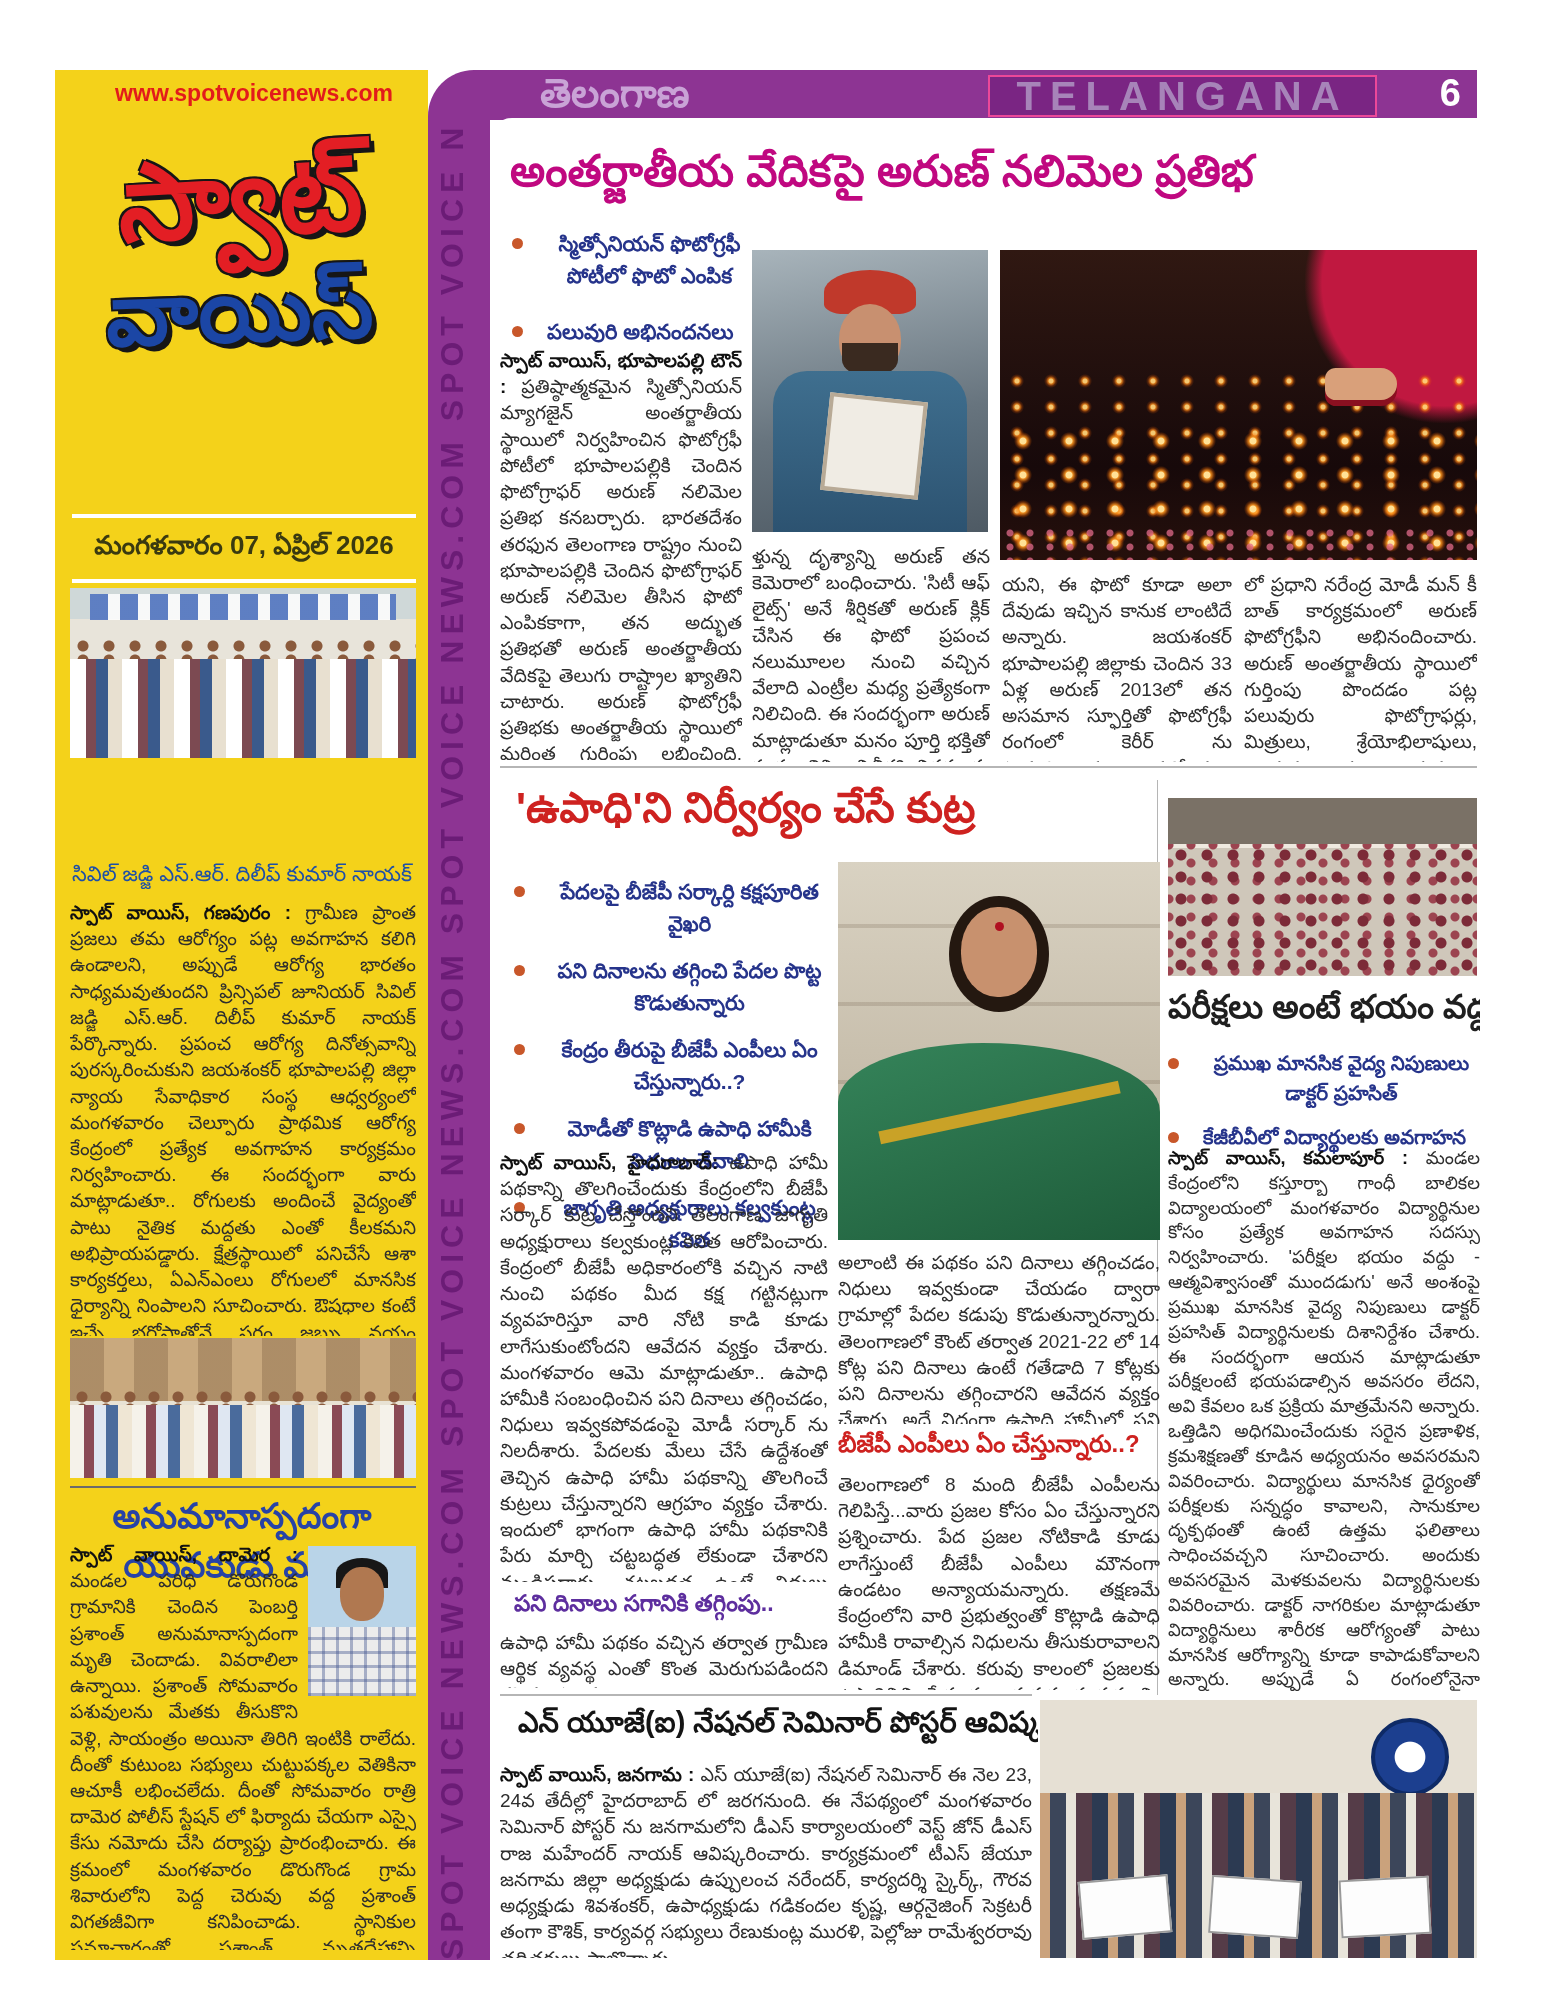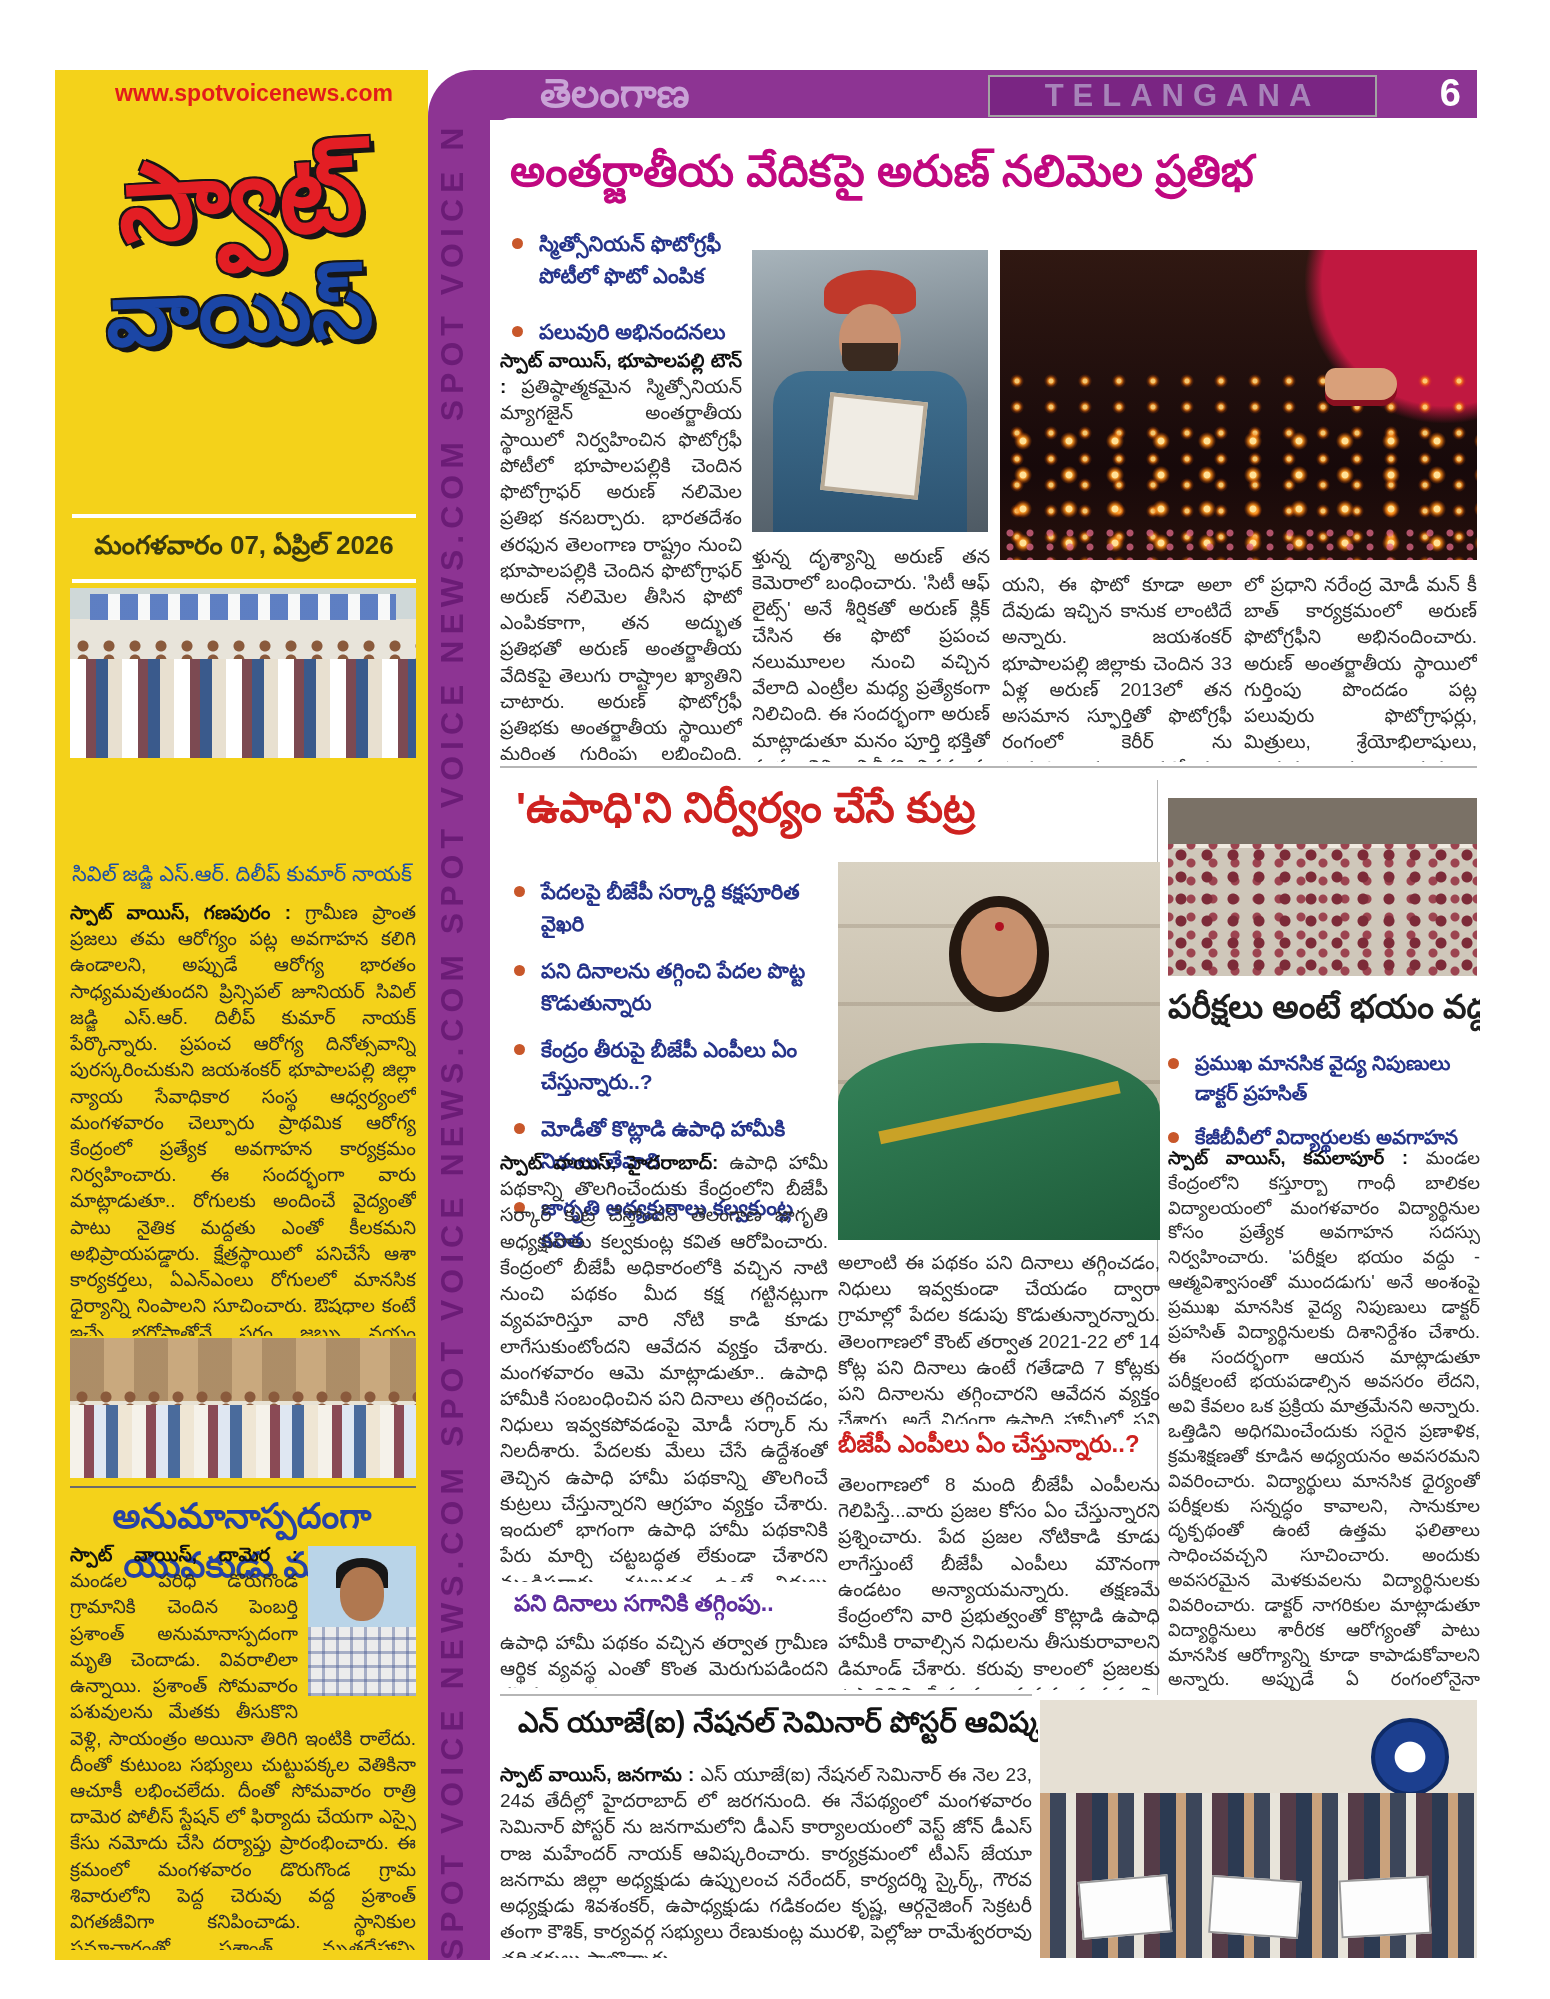--- a/index.html
+++ b/index.html
@@ -40,26 +40,26 @@
   .dp-face{left:50%;top:14%;width:44px;height:54px;margin-left:-22px;background:#b07850;border-radius:46%;}
   .dp-shirt{left:0;bottom:0;width:100%;height:46%;background:#ececec;}
   .dp-check{left:0;bottom:0;width:100%;height:46%;background:repeating-linear-gradient(90deg,rgba(60,80,140,.4) 0 3px,transparent 3px 14px),repeating-linear-gradient(0deg,rgba(60,80,140,.4) 0 3px,transparent 3px 14px);}
   
   .vstrip{left:428px;top:118px;width:62px;height:1842px;background:#8D3493;overflow:hidden;}
   .vstrip-text{position:absolute;left:6px;top:0;height:1842px;writing-mode:vertical-rl;transform:rotate(180deg);
                font-size:32px;font-weight:bold;letter-spacing:6px;color:#6B1C76;white-space:nowrap;}
   .banner{left:428px;top:70px;width:1049px;height:50px;background:#8D3493;border-top-left-radius:46px;}
   .banner-te{position:absolute;left:112px;top:1px;font-size:40px;font-weight:bold;color:#C9A3D6;}
   .banner-en{position:absolute;left:560px;top:5px;width:385px;height:38px;line-height:38px;text-align:center;
-             background:#7A2583;border:2px solid #a3a3a3;color:#A784B9;font-size:31px;font-weight:bold;letter-spacing:9px;}
+             background:#7A2583;border:2px solid #ec4899;color:#A784B9;font-size:40px;font-weight:bold;letter-spacing:9px;}
   .pageno{position:absolute;right:16px;top:2px;font-size:38px;font-weight:bold;color:#ffffff;}
   .content-card{left:490px;top:118px;width:1060px;height:1842px;background:#ffffff;border-top-left-radius:22px;}
   
   .hA{left:510px;top:146px;width:960px;font-size:44px;font-weight:bold;color:#C00880;white-space:nowrap;overflow:hidden;}
-  .brow{position:absolute;display:flex;gap:16px;}
+  .brow{position:absolute;display:flex;gap:24px;text-align:center;}
   .dot{width:11px;height:11px;border-radius:50%;background:#C8572A;margin-top:10px;flex:none;}
   .btext{color:#26348B;font-weight:600;font-size:21px;line-height:1.5;}
   .man-photo{left:752px;top:250px;width:236px;height:282px;background:linear-gradient(170deg,#a8b4bb,#67747e 60%,#4e5a64);}
   .mp-cap{left:50%;top:7%;width:92px;height:44px;margin-left:-46px;background:#c0392b;border-radius:50% 50% 22% 22%;}
   .mp-face{left:50%;top:19%;width:62px;height:70px;margin-left:-31px;background:#c89070;border-radius:50% 50% 45% 45%;}
   .mp-beard{left:50%;top:33%;width:56px;height:34px;margin-left:-28px;background:#3a2a20;border-radius:0 0 50% 50%;}
   .mp-torso{left:9%;top:43%;width:82%;height:58%;background:linear-gradient(#3f6f8f,#2c5270);border-radius:34px 34px 0 0;}
   .mp-frame{left:31%;top:52%;width:38%;height:32%;background:#f0ece4;border:4px solid #b8aa96;transform:rotate(6deg);}
   .diya-photo{left:1000px;top:250px;width:477px;height:310px;background:linear-gradient(#301812,#17090a 70%,#26100c);}
   .dy-f1{left:0;right:0;top:38%;bottom:0;background-image:radial-gradient(circle,rgba(255,210,120,.95) 0 2px,rgba(255,140,26,.8) 3px,rgba(255,100,0,.25) 5px,transparent 7px);background-size:34px 26px;}

